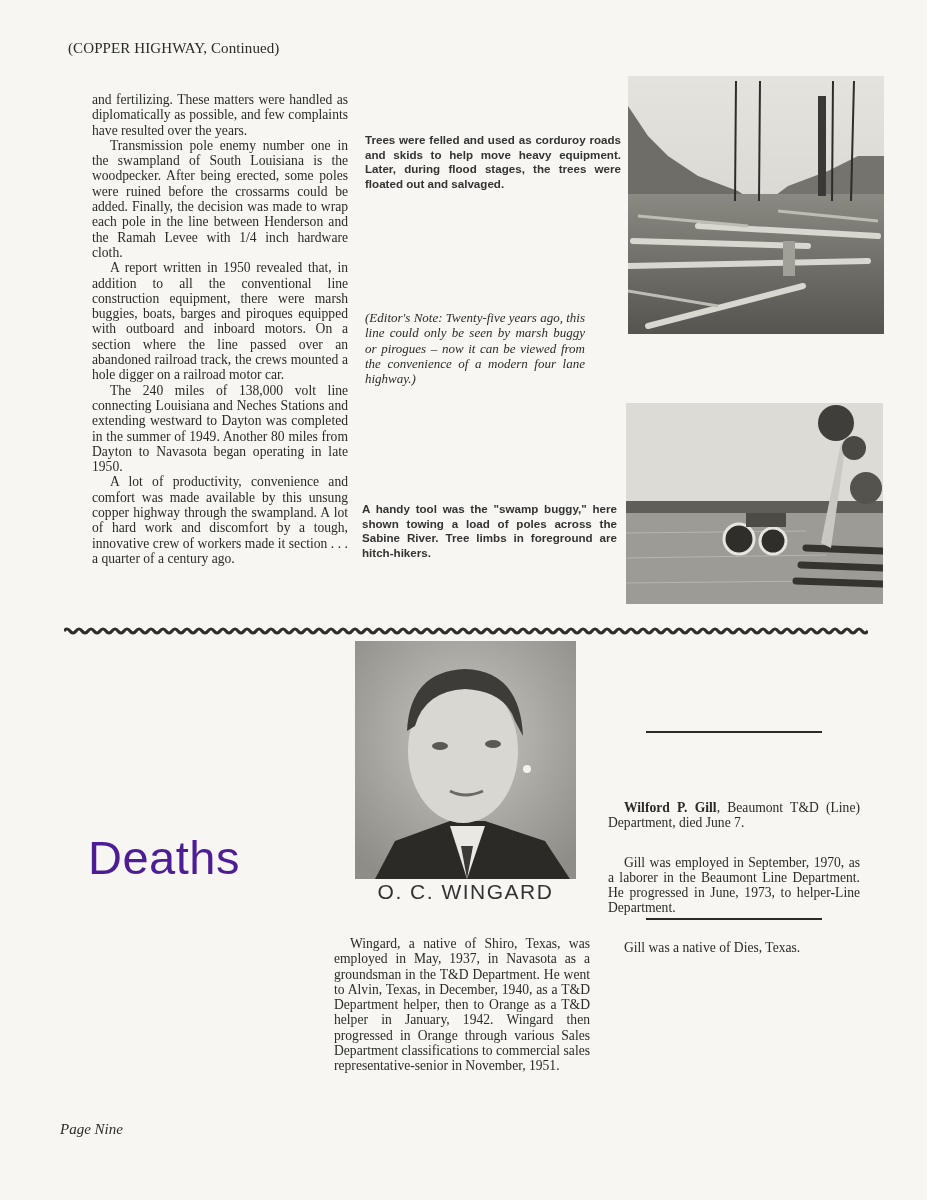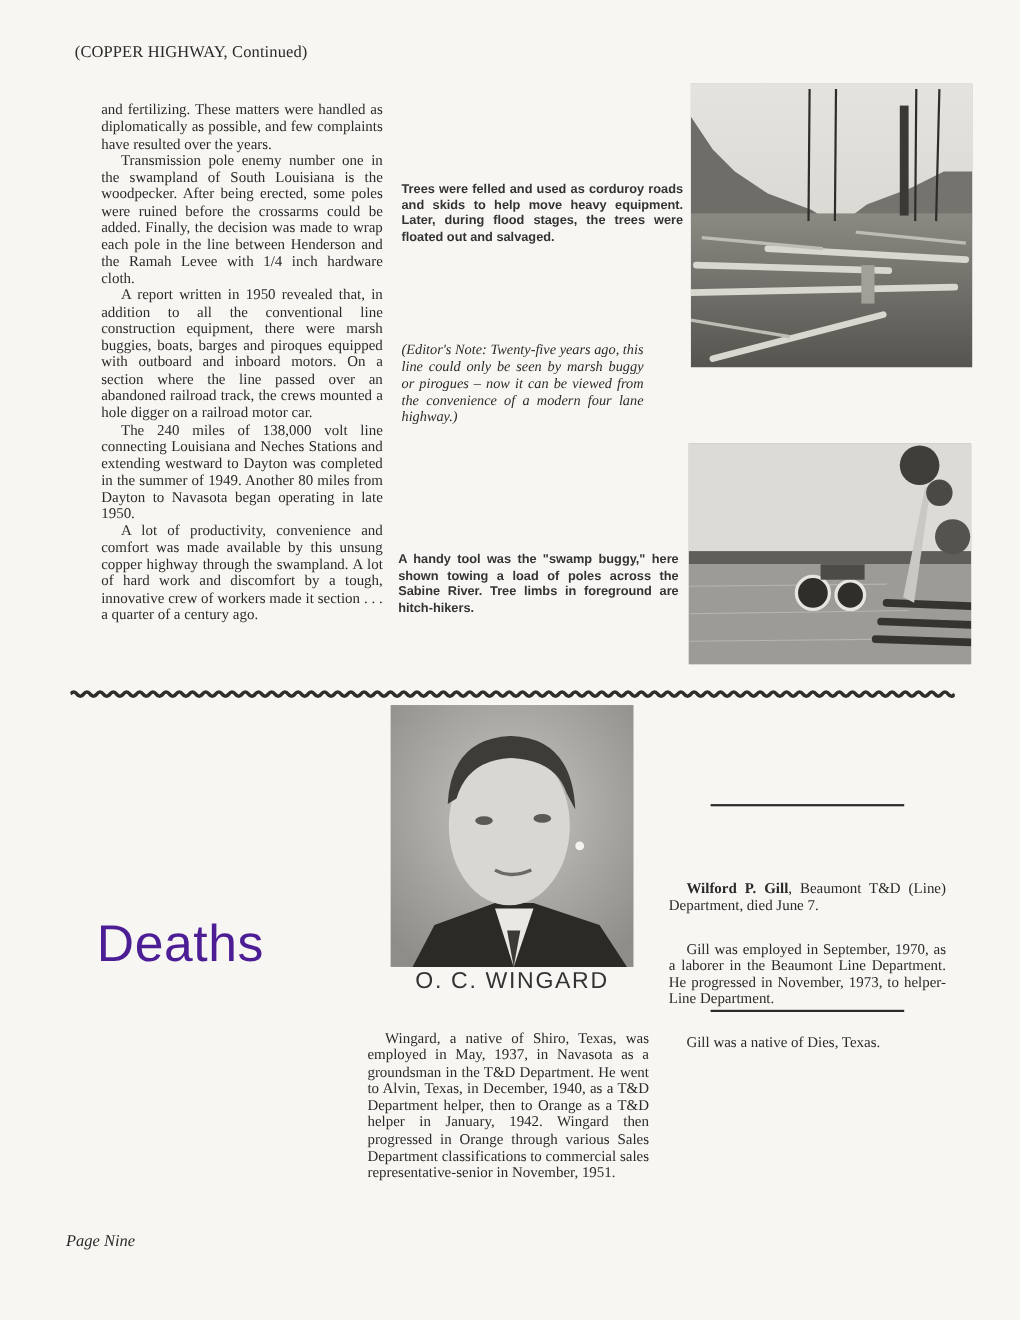--- a/index.html
+++ b/index.html
@@ -13,21 +13,21 @@
   .col-left {
     left: 68px; top: 92px; width: 256px;
     font-size: 13.6px; line-height: 15.3px; text-align: justify; margin-left: 24px;
   }
   .col-left p { margin: 0; text-indent: 0; }
   .col-left p.ind { text-indent: 18px; }
   .caption-sans {
     font-family: "Liberation Sans", sans-serif; font-weight: bold;
     font-size: 11.6px; line-height: 14.6px; text-align: justify; color: #333;
   }
-  .cap1 { left: 365px; top: 133px; width: 256px; margin-top: 32px; }
+  .cap1 { left: 365px; top: 133px; width: 256px; }
   .cap2 { left: 362px; top: 502px; width: 255px; }
   .editor-note {
     left: 365px; top: 310px; width: 220px; font-style: italic;
     font-size: 13px; line-height: 15.3px; text-align: justify;
   }
   .photo { background: #bdbcb6; overflow: hidden; }
   .photo svg { display: block; width: 100%; height: 100%; }
   .photo1 { left: 628px; top: 76px; width: 256px; height: 258px; }
   .photo2 { left: 626px; top: 403px; width: 257px; height: 201px; }
   .divider { left: 64px; top: 626px; width: 804px; height: 10px; }
@@ -165,18 +165,18 @@
 <div class="abs name-heading">O. C. WINGARD</div>
 <div class="abs deaths-title">Deaths</div>
 
 <div class="abs obit1">
   <p class="ind">Wingard, a native of Shiro, Texas, was employed in May, 1937, in Navasota as a groundsman in the T&amp;D Department. He went to Alvin, Texas, in December, 1940, as a T&amp;D Department helper, then to Orange as a T&amp;D helper in January, 1942. Wingard then progressed in Orange through various Sales Department classifications to commercial sales representative-senior in November, 1951.</p>
 </div>
 
 <div class="abs rule rule1"></div>
 <div class="abs obit2">
   <p class="ind"><b class="nm">Wilford P. Gill</b><span>, Beaumont T&amp;D (Line) Department, died June 7.</span></p>
-  <p class="ind">Gill was employed in September, 1970, as a laborer in the Beaumont Line Department. He progressed in November, 1973, to helper-Line Department.</p>
+  <p class="ind">Gill was employed in September, 1970, as a laborer in the Beaumont Line Department. He progressed in June, 1973, to helper-Line Department.</p>
   <p class="ind">Gill was a native of Dies, Texas.</p>
 </div>
 <div class="abs rule rule2"></div>
 
 <div class="abs folio">Page Nine</div>
 
 </body></html>

